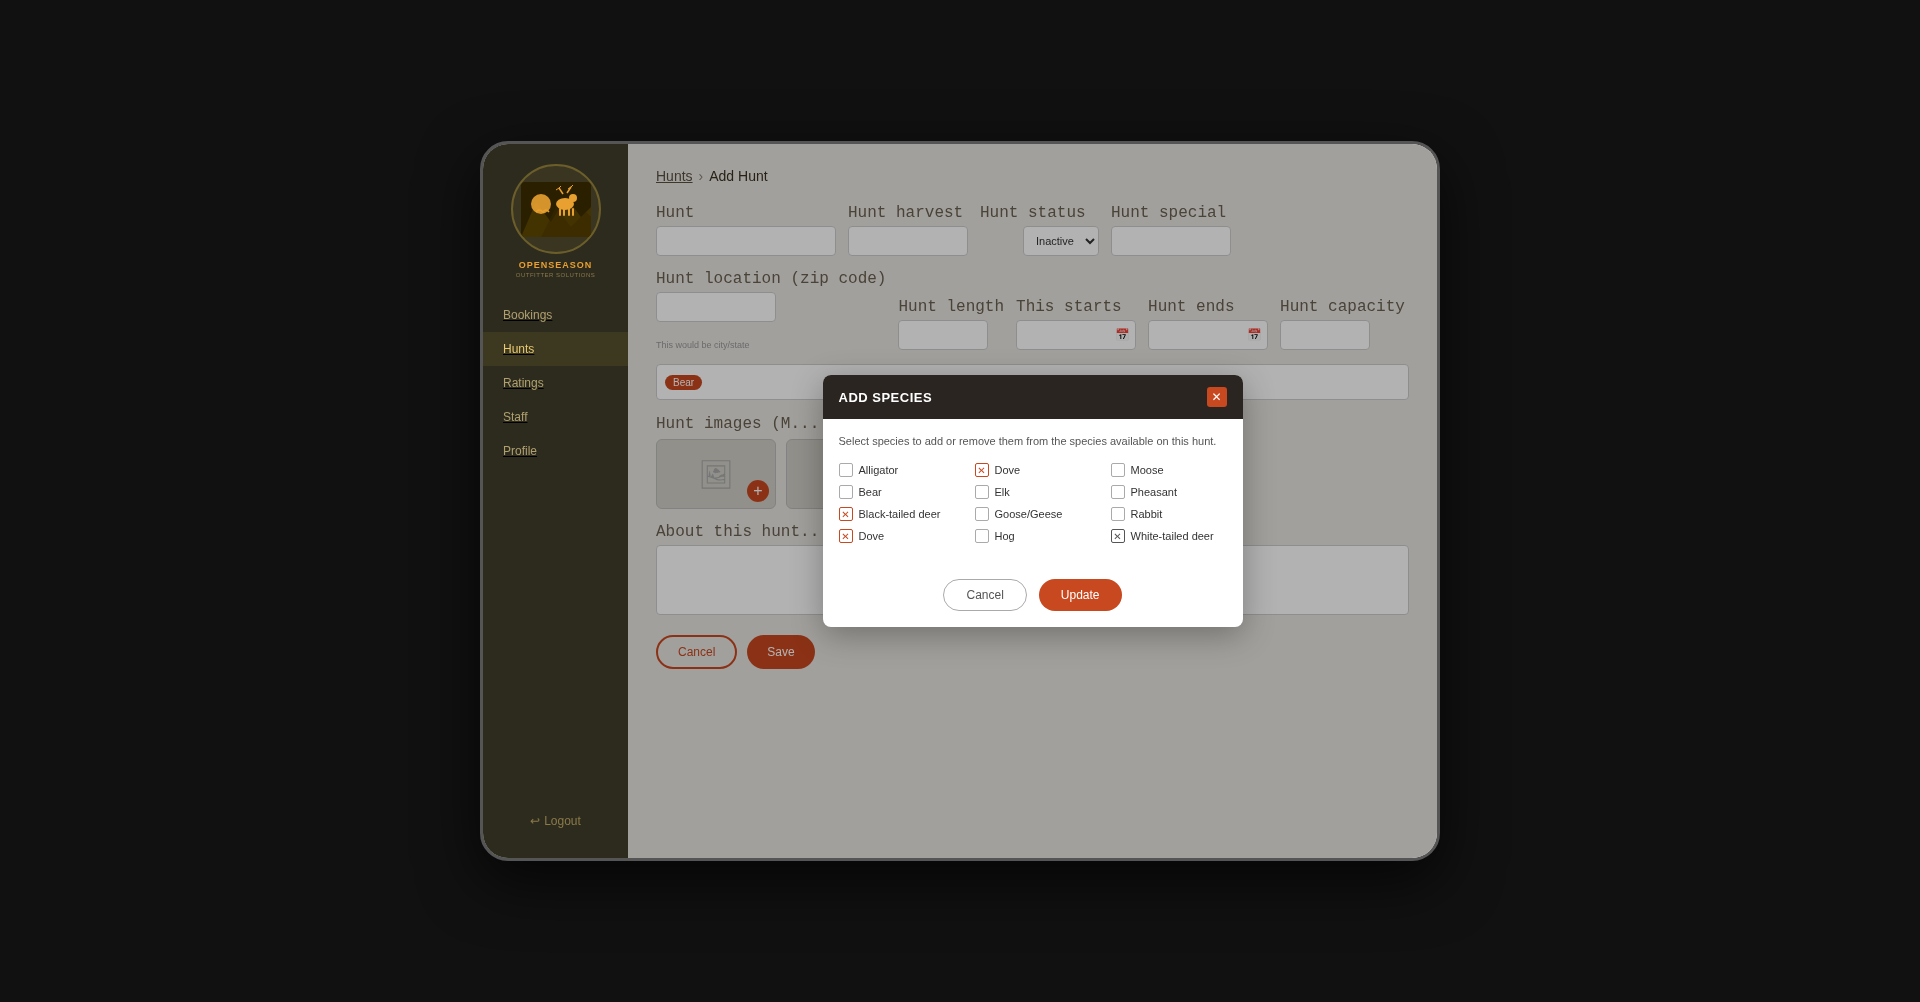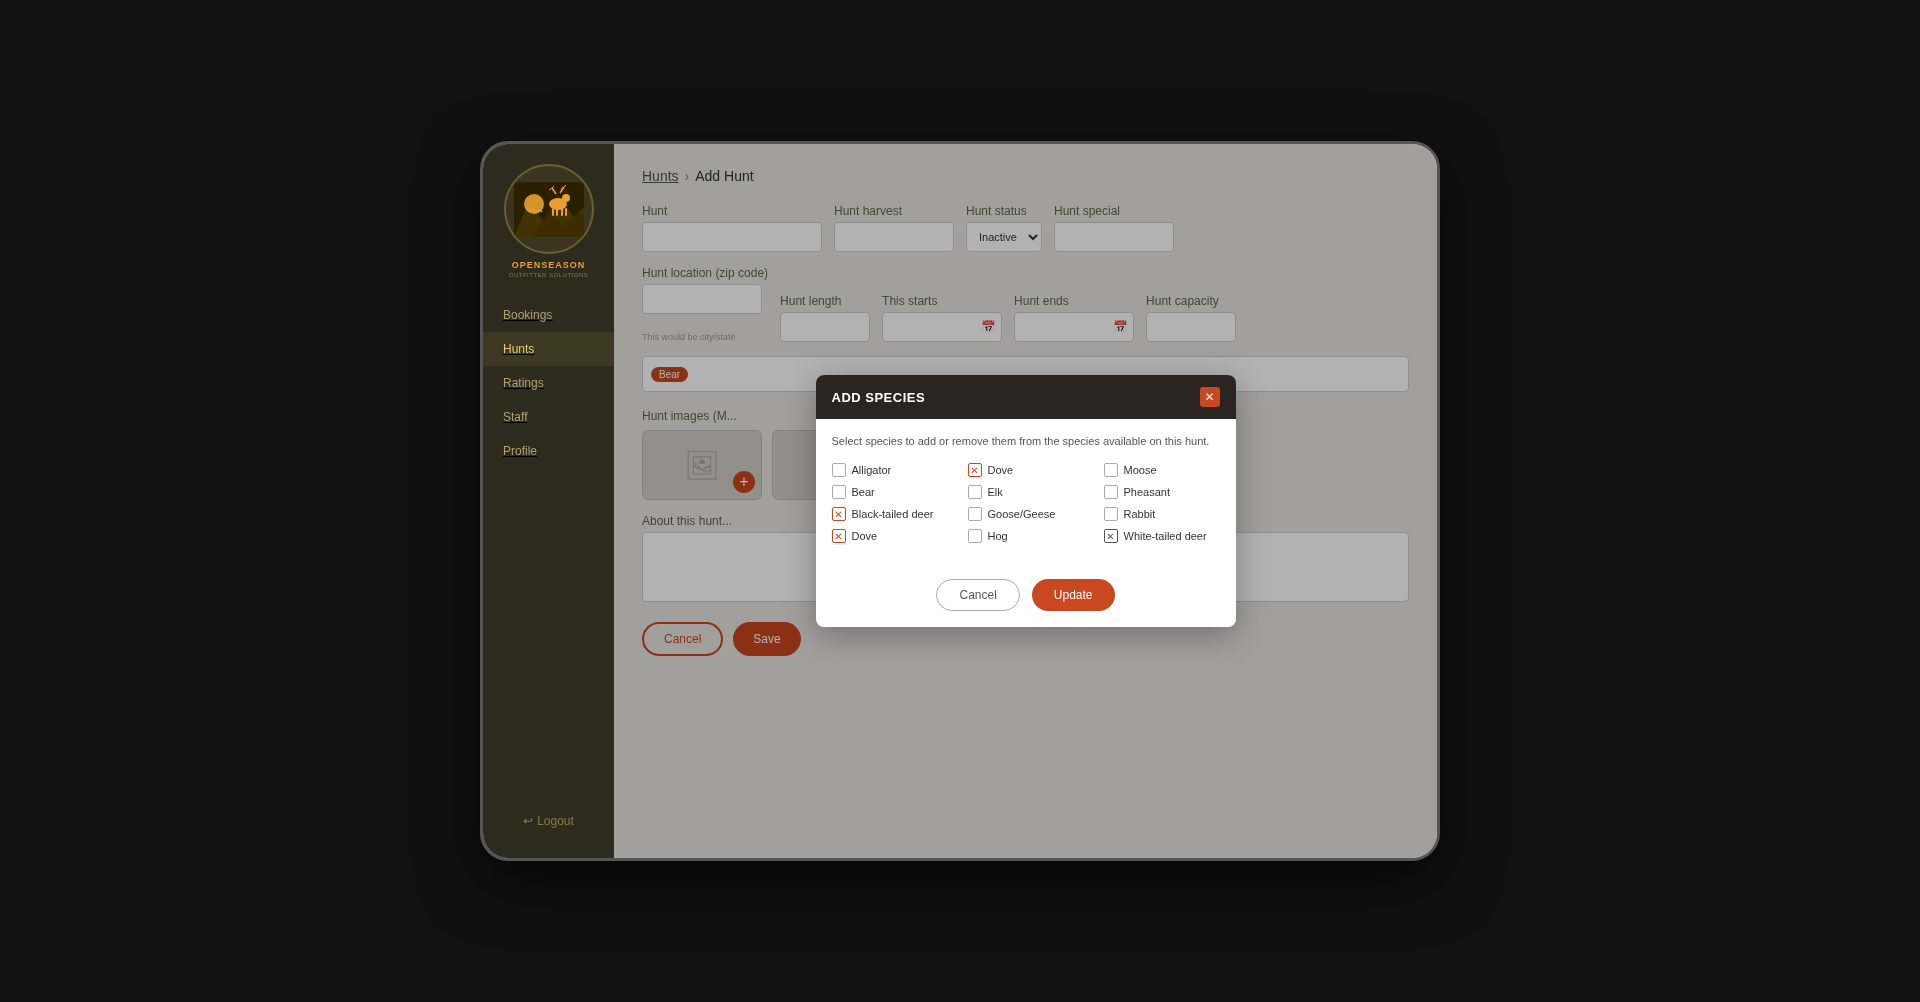--- a/index.html
+++ b/index.html
@@ -27,21 +27,21 @@
       position: absolute;
       top: 0; left: 0; right: 0; bottom: 0;
       display: flex;
       background: #e8e5e0;
       border-radius: 22px;
       overflow: hidden;
     }
 
     
     .sidebar {
-      width: 131px;
+      width: 145px;
       background: #2d2b1e;
       display: flex;
       flex-direction: column;
       align-items: center;
       padding: 20px 0;
       flex-shrink: 0;
     }
 
     .logo-container {
       width: 90px;
@@ -150,23 +150,24 @@
       align-items: flex-end;
     }
 
     .form-group {
       display: flex;
       flex-direction: column;
       gap: 4px;
     }
 
     .form-label {
-      font-size: 12px;
+      font-size: 16px;
       color: #6a6050;
       font-weight: 500;
+      font-family: Liberation Mono, monospace;
     }
 
     .form-input {
       height: 30px;
       border: 1px solid #ccc;
       border-radius: 4px;
       background: #fff;
       padding: 0 8px;
       font-size: 11px;
       color: #333;
@@ -178,20 +179,21 @@
 
     .form-select {
       height: 30px;
       border: 1px solid #ccc;
       border-radius: 4px;
       background: #fff;
       padding: 0 8px;
       font-size: 11px;
       color: #333;
       appearance: auto;
+      margin-left: 43px;
     }
 
     .input-with-icon {
       position: relative;
       display: flex;
       align-items: center;
     }
 
     .input-with-icon .form-input {
       padding-right: 28px;

